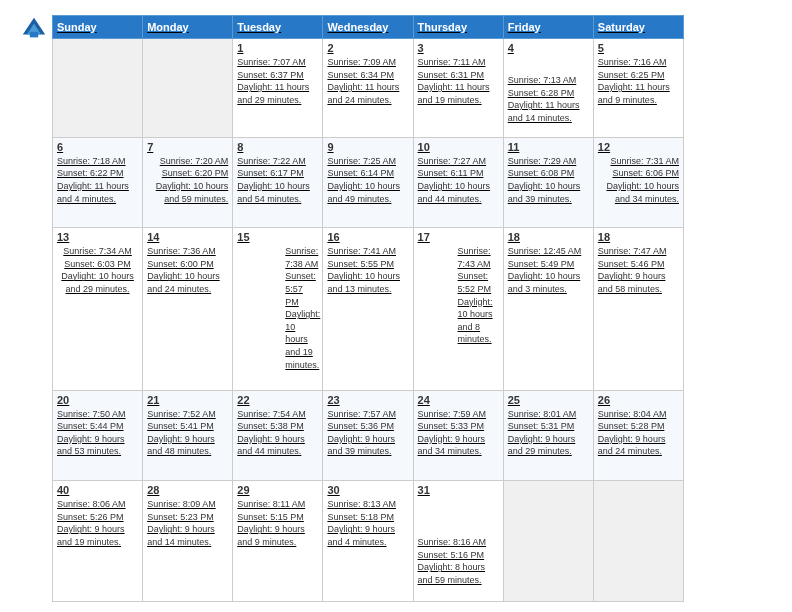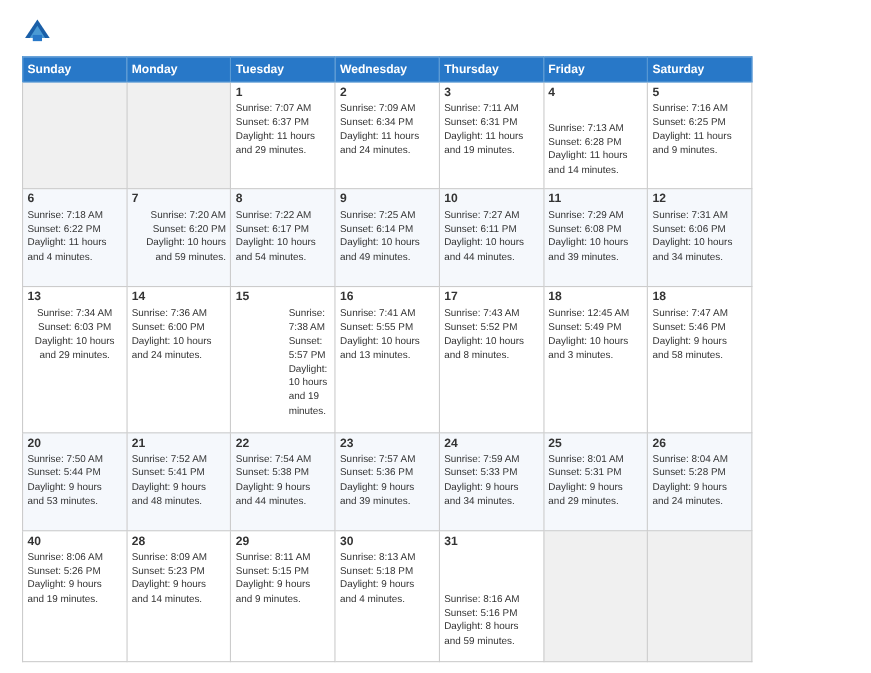--- a/index.html
+++ b/index.html
@@ -8,21 +8,22 @@
       background: #fff;
       width: 792px;
       height: 612px;
       overflow: hidden;
     }
     .page {
       width: 704px;
       height: 612px;
       padding: 15px 20px 10px 20px;
       display: flex;
-      flex-direction: column;
+      flex-direction: row;
+      text-decoration: underline;
     }
     .header {
       display: flex;
       justify-content: space-between;
       align-items: flex-start;
       margin-bottom: 8px;
     }
     .logo {
       display: flex;
       align-items: center;
@@ -215,21 +216,21 @@
           </td>
           <td>
             <span class="day-number">11</span>
             <div class="day-info" style="white-space: pre-line;">Sunrise: 7:29 AM
 Sunset: 6:08 PM
 Daylight: 10 hours
 and 39 minutes.</div>
           </td>
           <td>
             <span class="day-number">12</span>
-            <div class="day-info" style="white-space: pre-line;">Sunrise: 7:31 AM
+            <div class="day-info" style="white-space: pre-line; text-align: right;">Sunrise: 7:31 AM
 Sunset: 6:06 PM
 Daylight: 10 hours
 and 34 minutes.</div>
           </td>
         </tr>
         <tr>
           <td>
             <span class="day-number">13</span>
             <div class="day-info" style="white-space: pre-line; text-align: center;">Sunrise: 7:34 AM
 Sunset: 6:03 PM
@@ -252,21 +253,21 @@
           </td>
           <td>
             <span class="day-number">16</span>
             <div class="day-info" style="white-space: pre-line;">Sunrise: 7:41 AM
 Sunset: 5:55 PM
 Daylight: 10 hours
 and 13 minutes.</div>
           </td>
           <td>
             <span class="day-number">17</span>
-            <div class="day-info" style="white-space: pre-line;">Sunrise: 7:43 AM
+            <div class="day-info" style="white-space: pre-line; margin-left: 40px;">Sunrise: 7:43 AM
 Sunset: 5:52 PM
 Daylight: 10 hours
 and 8 minutes.</div>
           </td>
           <td>
             <span class="day-number">18</span>
             <div class="day-info" style="white-space: pre-line;">Sunrise: 12:45 AM
 Sunset: 5:49 PM
 Daylight: 10 hours
 and 3 minutes.</div>

